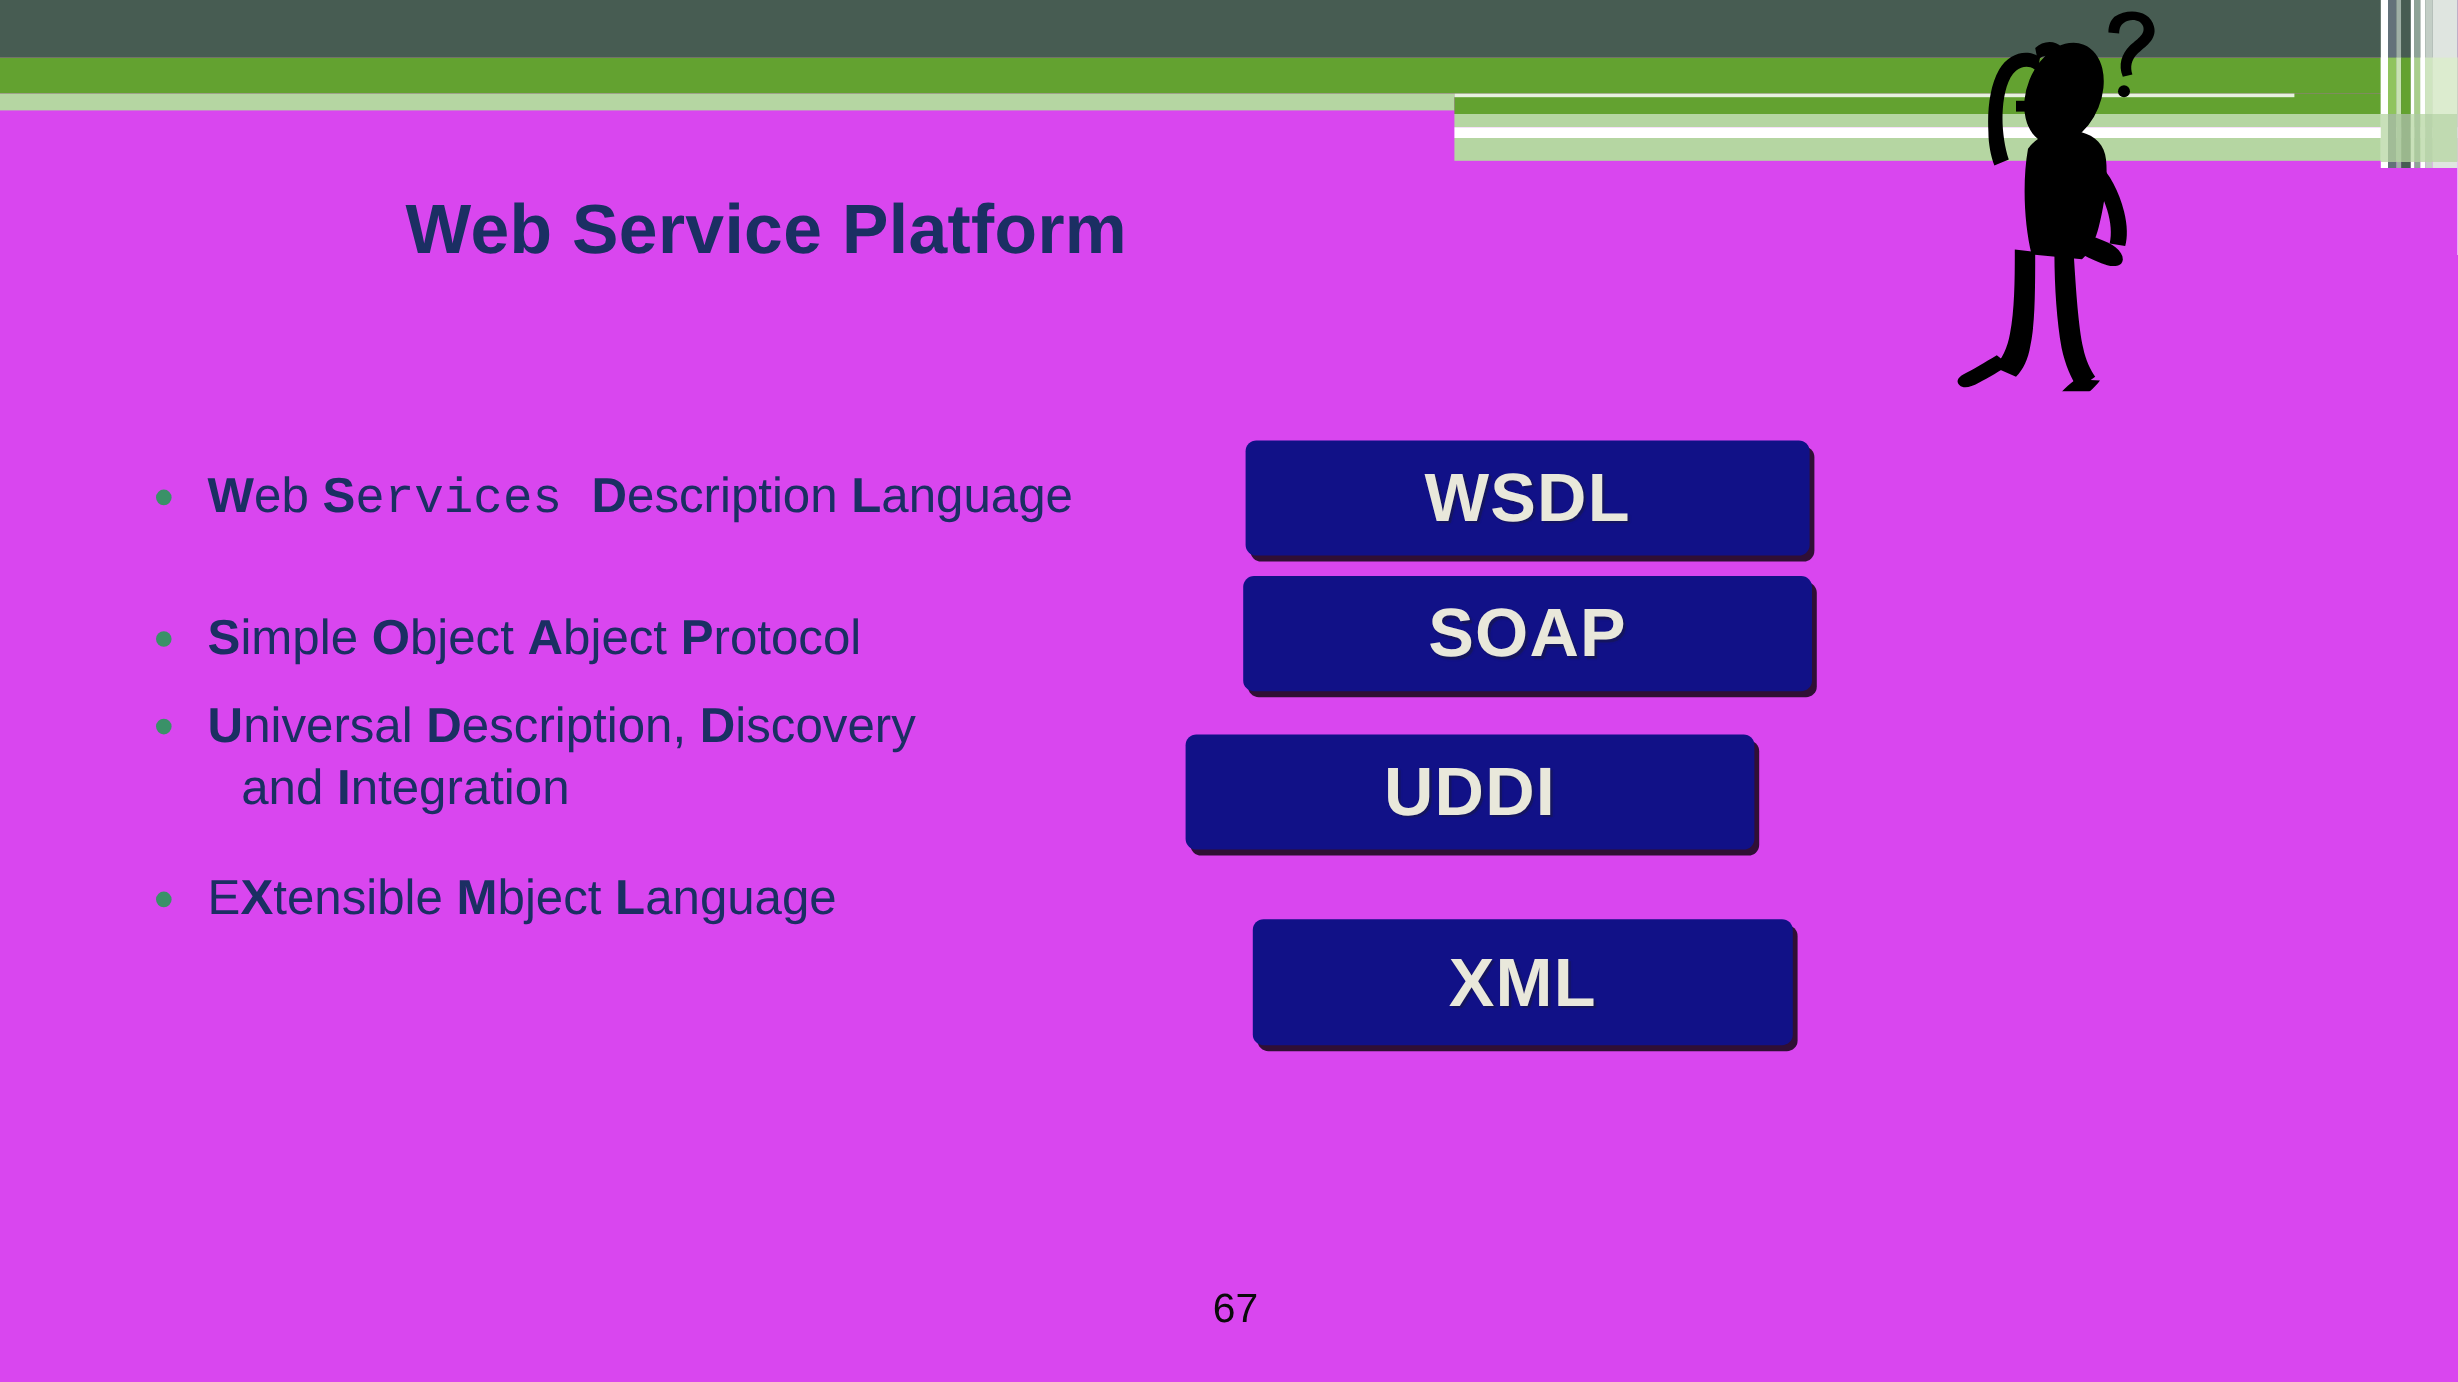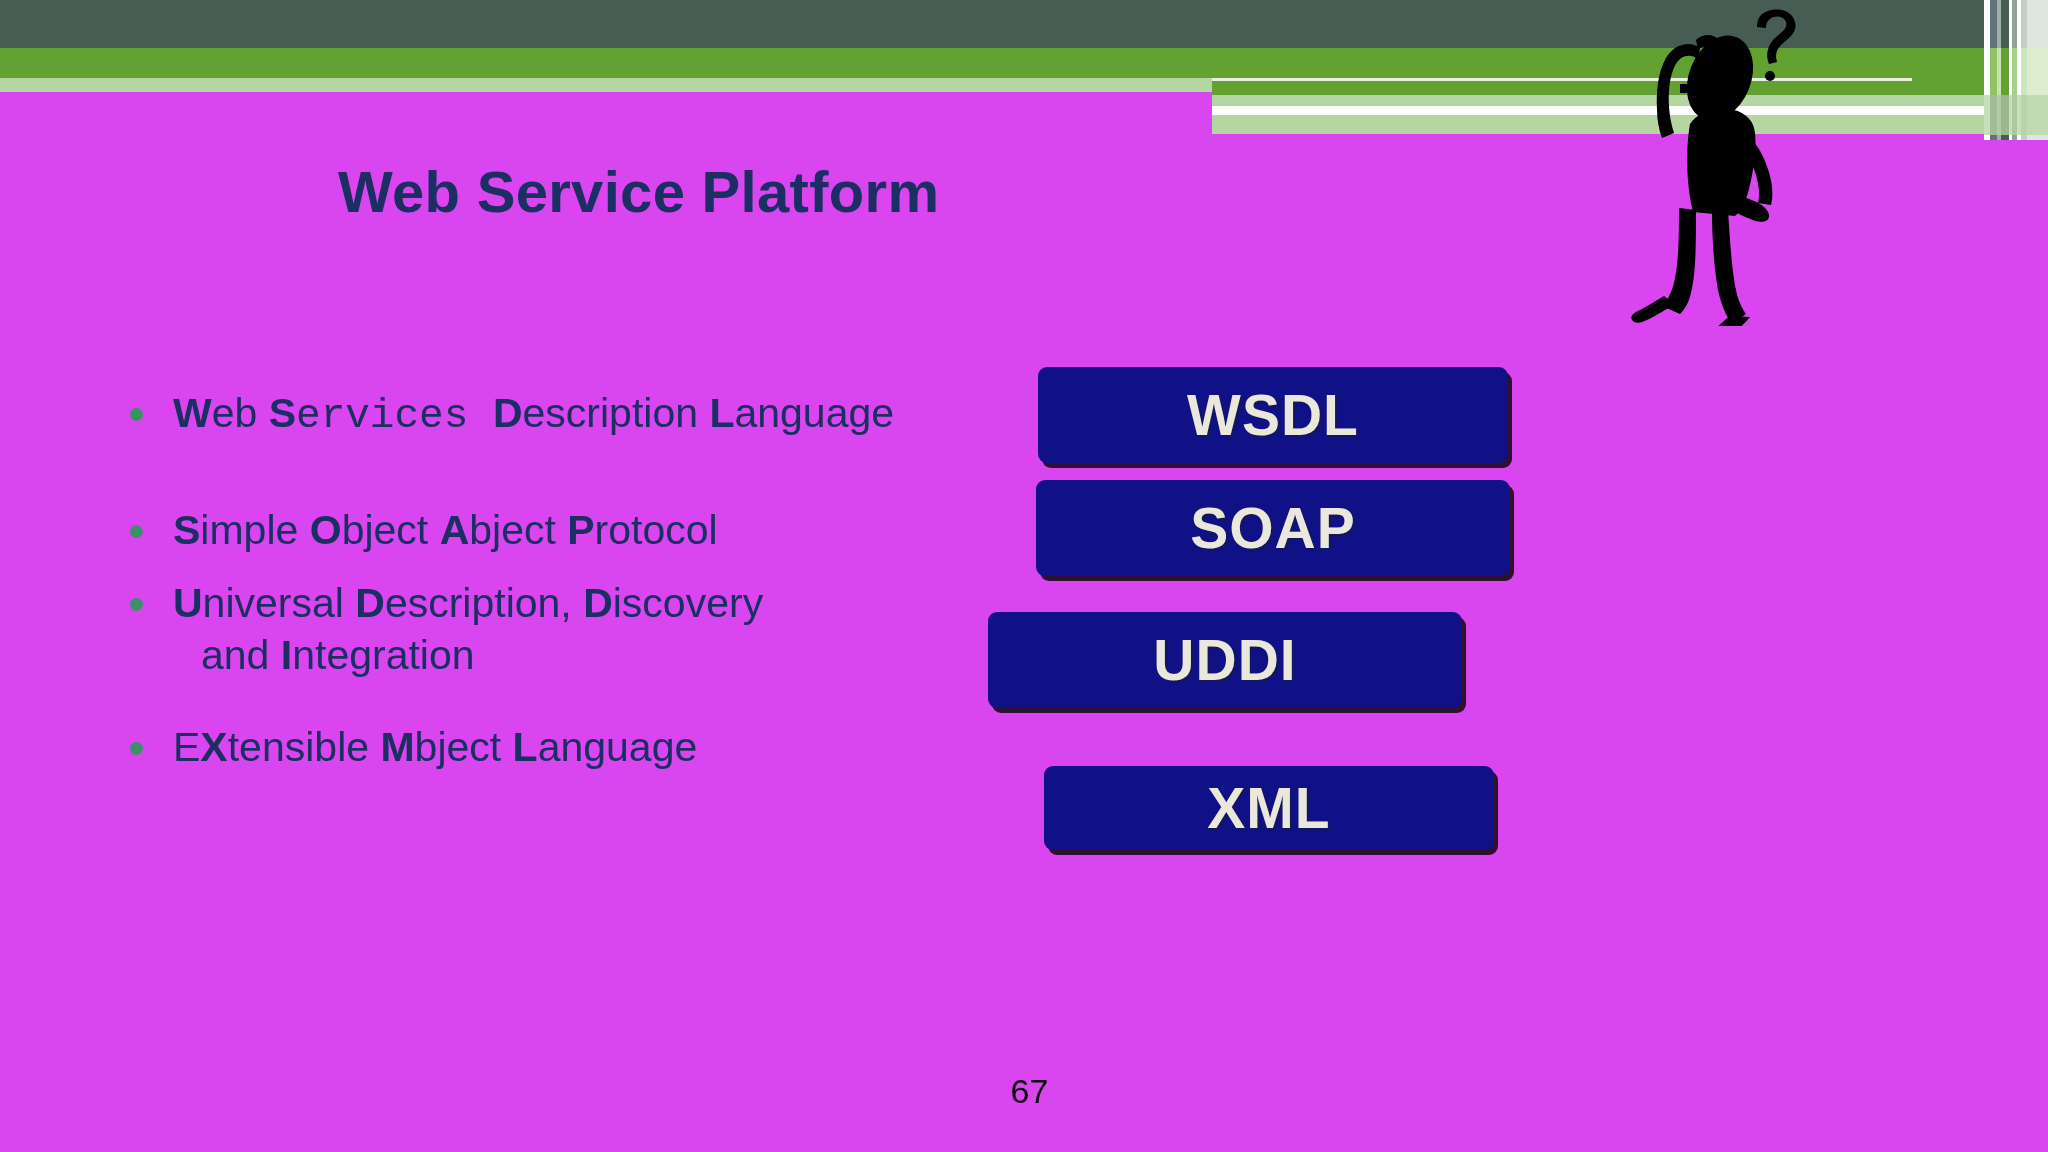--- a/index.html
+++ b/index.html
@@ -65,21 +65,21 @@
     box-shadow:4px 5px 0 rgba(0,0,0,.78);
     display:flex; align-items:center; justify-content:center;
   }
   .tagbox span {
     color:#e9e8db; font-weight:bold; font-size:57px; letter-spacing:1px;
     text-shadow:2px 2px 1px rgba(25,25,60,.55);
   }
   .box-wsdl { left:1038px; top:367px; width:470px; height:96px; }
   .box-soap { left:1036px; top:480px; width:474px; height:96px; }
   .box-uddi { left:988px; top:612px; width:474px; height:96px; }
-  .box-xml  { left:1044px; top:766px; width:450px; height:84px; }
+  .box-xml  { left:1044px; top:766px; width:450px; height:105px; }
 
   
   .pageno {
     position:absolute; left:0; top:1072px; width:2048px; text-align:center;
     font-size:34px; color:#0a0a0a;padding-left:23px;
   }
   
   .pageno span { position:relative; left:-6px; }
 
   

